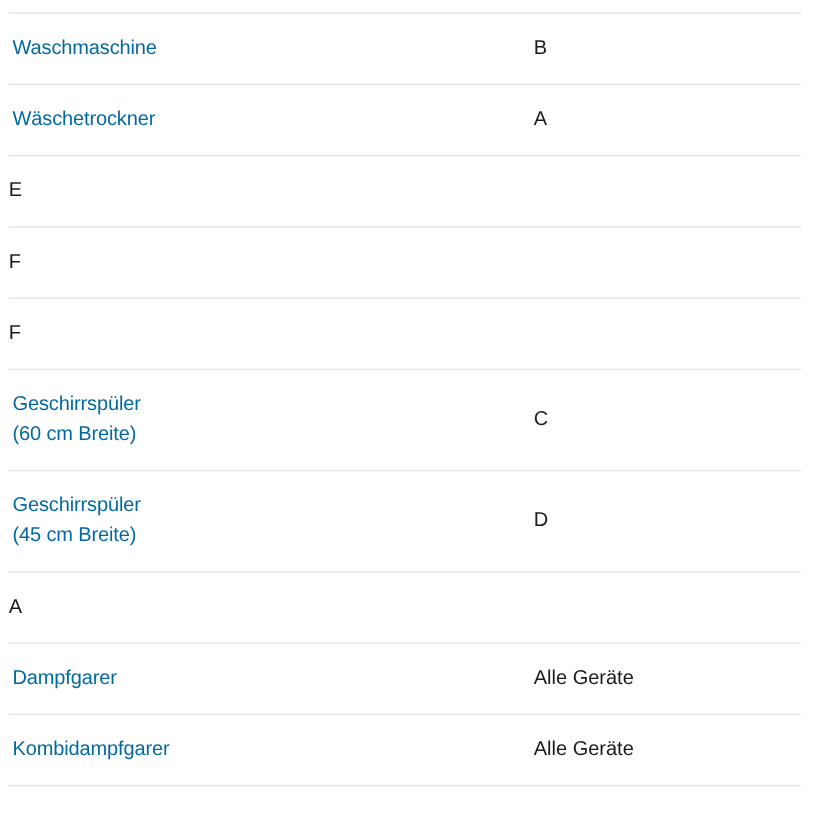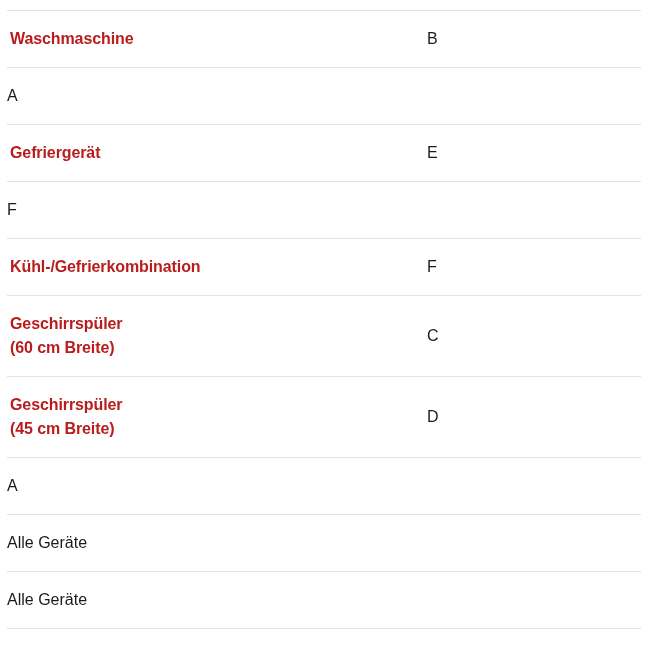--- a/index.html
+++ b/index.html
@@ -27,22 +27,22 @@
     align-items: center;
     border-top: 1px solid #e2e2e2;
     padding: 16px 0;
   }
   .label {
     flex: 0 0 420px;
     padding-left: 3px;
     box-sizing: border-box;
     font-size: 16px;
     line-height: 24px;
-    font-weight: 700;
-    color: #b91c1c;
+    font-weight: 400;
+    color: #0369a1;
     letter-spacing: -0.1px;
     white-space: pre-line;
   }
   .value {
     flex: 1 1 auto;
     font-size: 16px;
     line-height: 24px;
     font-weight: 400;
     color: #1a1a1a;
   }
@@ -51,54 +51,55 @@
 <body>
 
 <div class="page">
   <div class="table">
   <div class="row">
     <div class="label">Waschmaschine</div>
     <div class="value">B</div>
   </div>
 
   <div class="row">
+    <div class="label">Wäschetrockner</div>
     <div class="value">A</div>
   </div>
 
   <div class="row">
-    <div class="label">Gefriergerät</div>
     <div class="value">E</div>
   </div>
 
   <div class="row">
     <div class="value">F</div>
   </div>
 
   <div class="row">
-    <div class="label">Kühl-/Gefrierkombination</div>
     <div class="value">F</div>
   </div>
 
   <div class="row">
     <div class="label">Geschirrspüler
 (60 cm Breite)</div>
     <div class="value">C</div>
   </div>
 
   <div class="row">
     <div class="label">Geschirrspüler
 (45 cm Breite)</div>
     <div class="value">D</div>
   </div>
 
   <div class="row">
     <div class="value">A</div>
   </div>
 
   <div class="row">
+    <div class="label">Dampfgarer</div>
     <div class="value">Alle Geräte</div>
   </div>
 
   <div class="row">
+    <div class="label">Kombidampfgarer</div>
     <div class="value">Alle Geräte</div>
   </div>
 </div>
 </div>
 
 </body></html>

